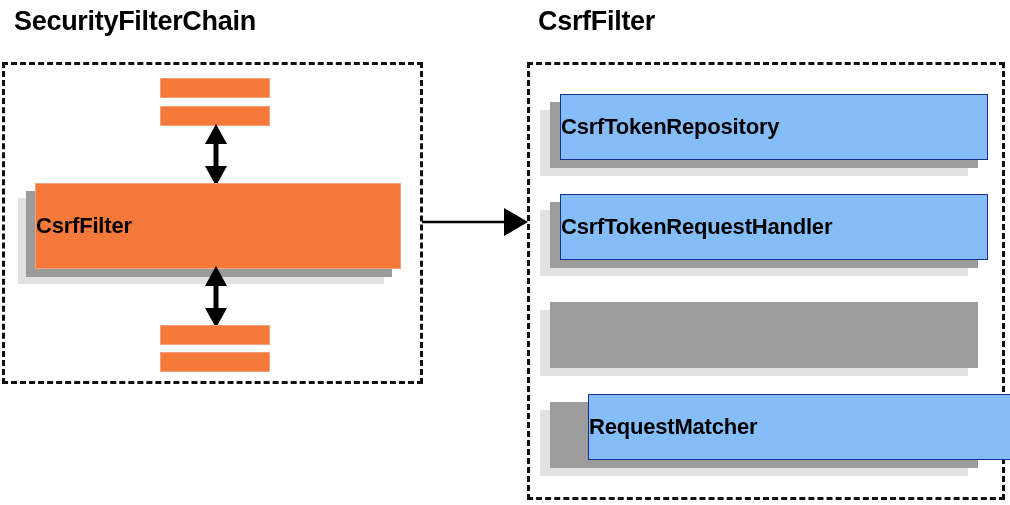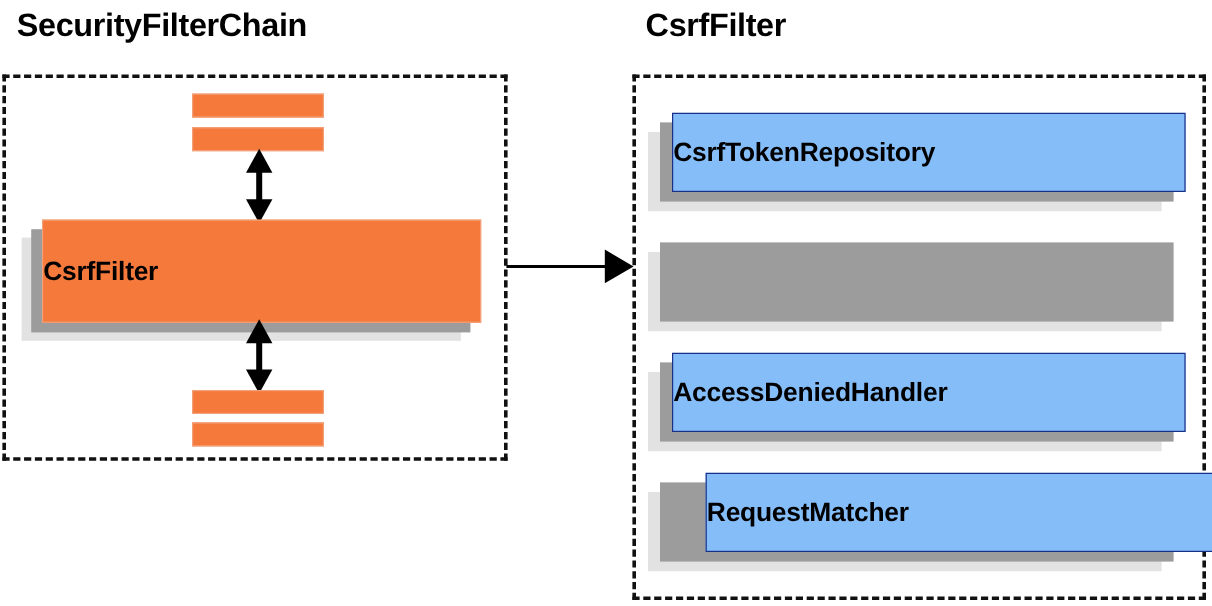--- a/index.html
+++ b/index.html
@@ -123,26 +123,26 @@
   <div class="dashed-panel" style="left:527px; top:62px; width:478px; height:438px;"></div>
 
   <div class="shadow-far" style="left:540px; top:110px; width:428px; height:66px;"></div>
   <div class="shadow-near" style="left:550px; top:102px; width:428px; height:66px;"></div>
   <div class="box box-blue" style="left:560px; top:94px; width:428px; height:66px;">
     <span class="box-label">CsrfTokenRepository</span>
   </div>
 
   <div class="shadow-far" style="left:540px; top:210px; width:428px; height:66px;"></div>
   <div class="shadow-near" style="left:550px; top:202px; width:428px; height:66px;"></div>
+  <div class="box box-blue" style="left:560px; top:194px; width:428px; height:66px;">
+    <span class="box-label">CsrfTokenRequestHandler</span>
+  </div>
 
   <div class="shadow-far" style="left:540px; top:310px; width:428px; height:66px;"></div>
   <div class="shadow-near" style="left:550px; top:302px; width:428px; height:66px;"></div>
-  <div class="box box-blue" style="left:560px; top:294px; width:428px; height:66px;">
-    <span class="box-label">AccessDeniedHandler</span>
-  </div>
 
   <div class="shadow-far" style="left:540px; top:410px; width:428px; height:66px;"></div>
   <div class="shadow-near" style="left:550px; top:402px; width:428px; height:66px;"></div>
   <div class="box box-blue" style="left:588px; top:394px; width:428px; height:66px;">
     <span class="box-label">RequestMatcher</span>
   </div>
 
 </div>
 
 </body></html>

